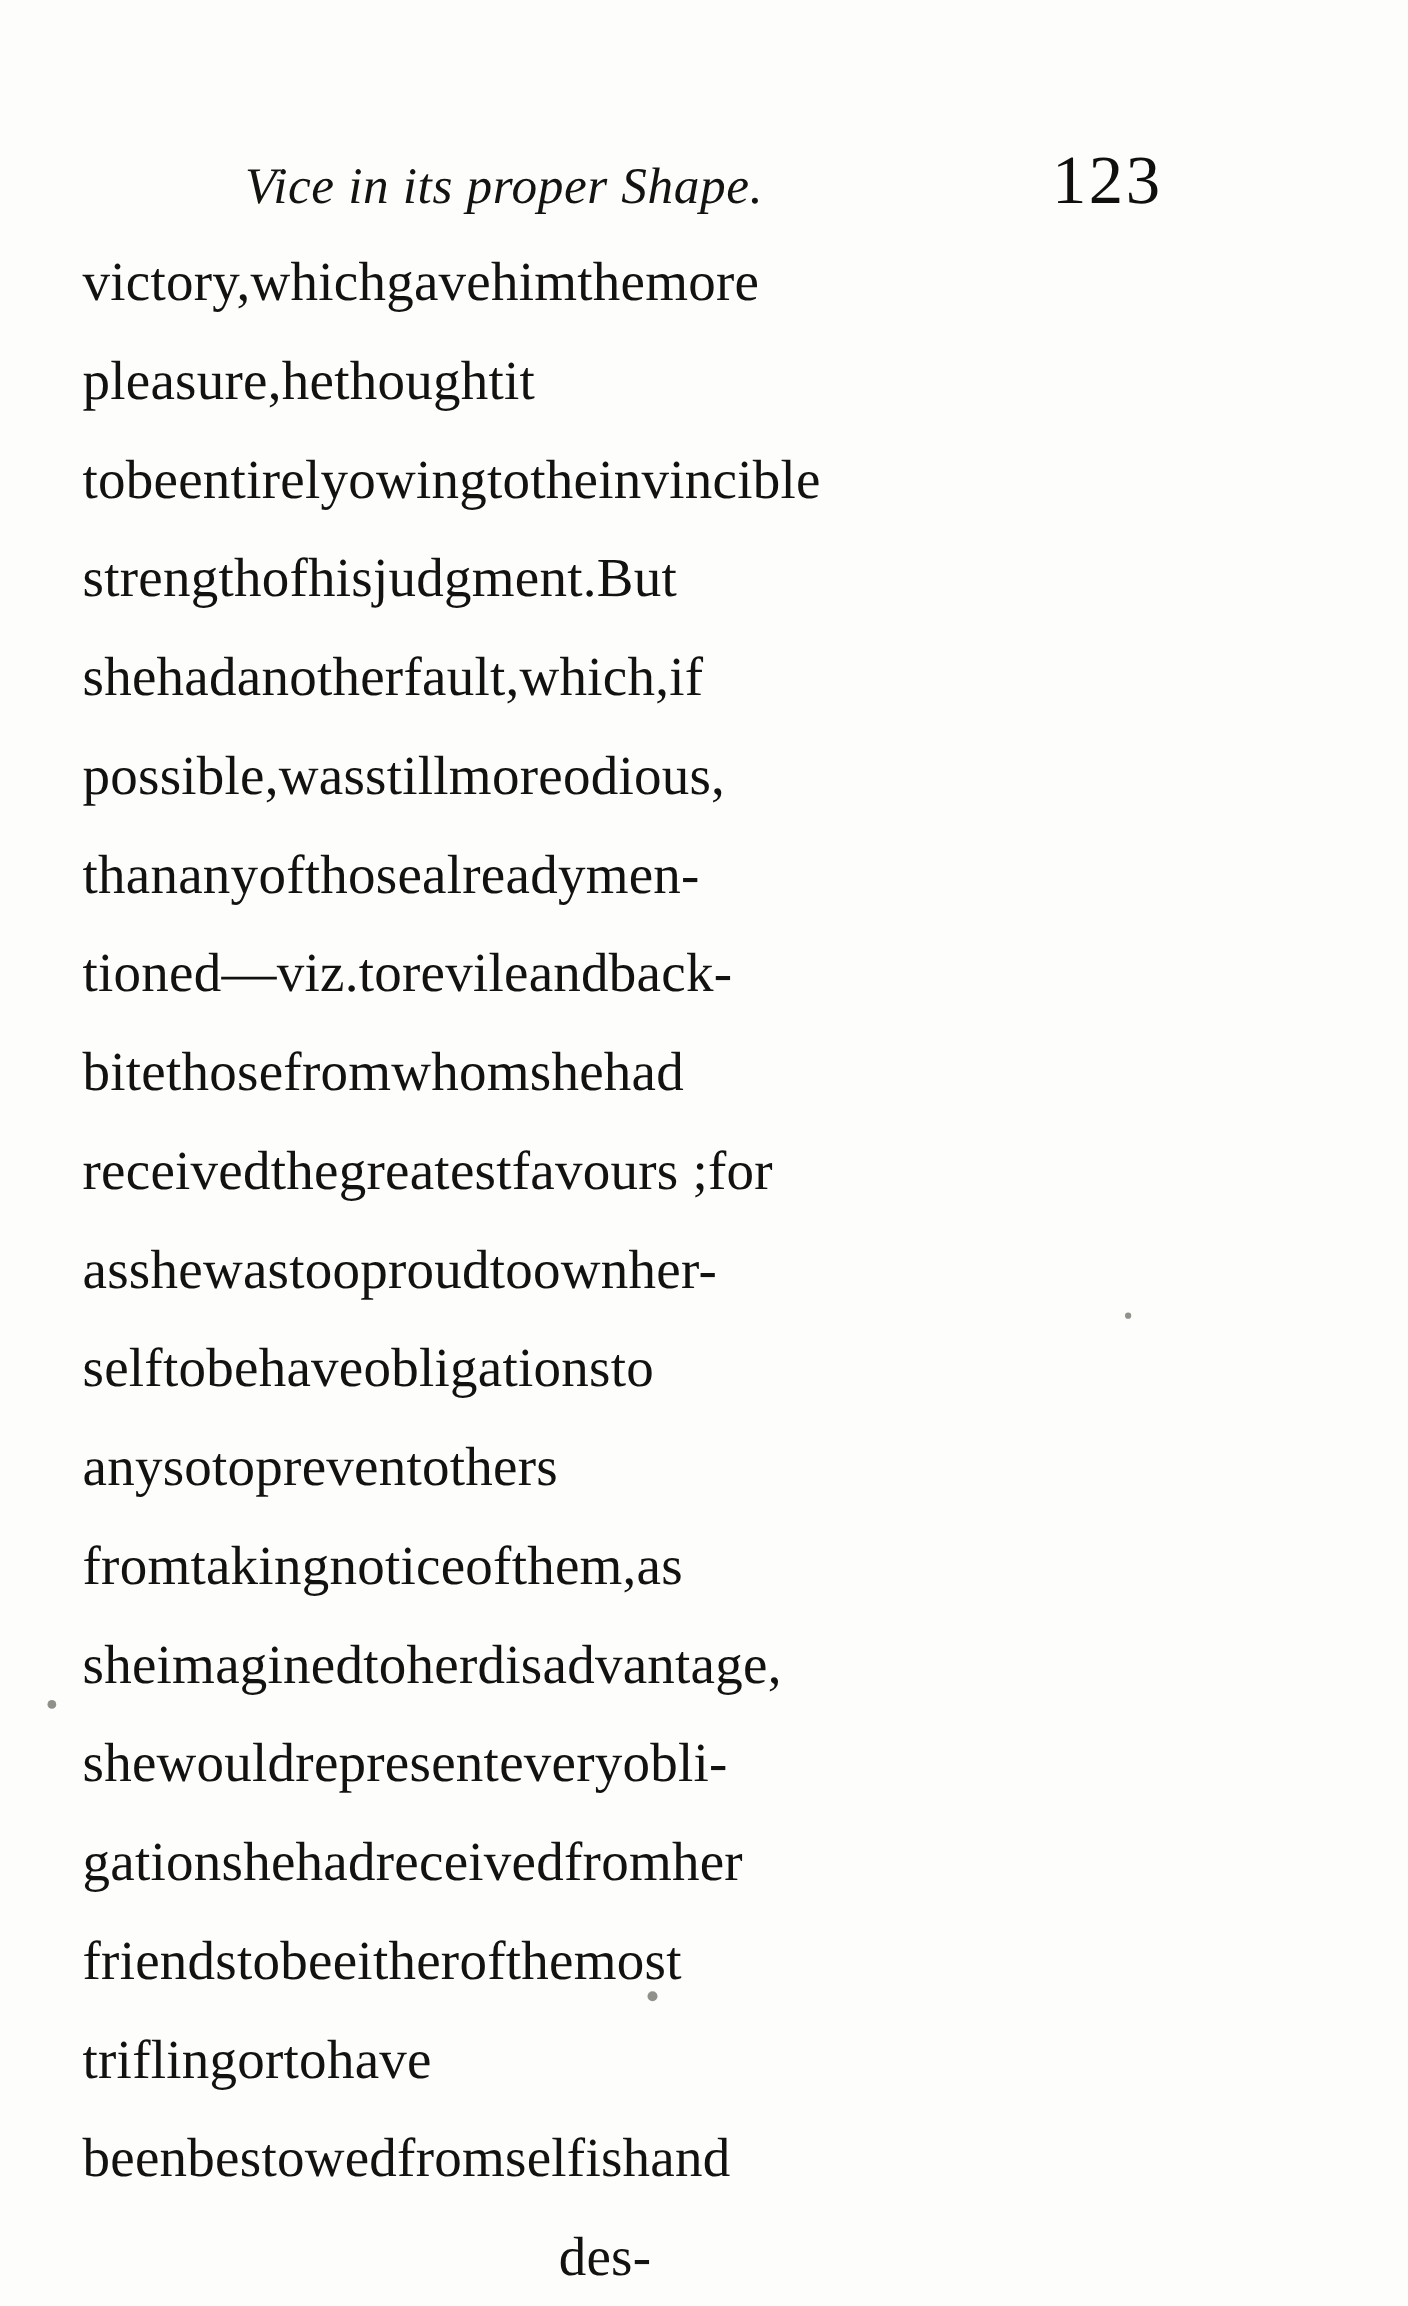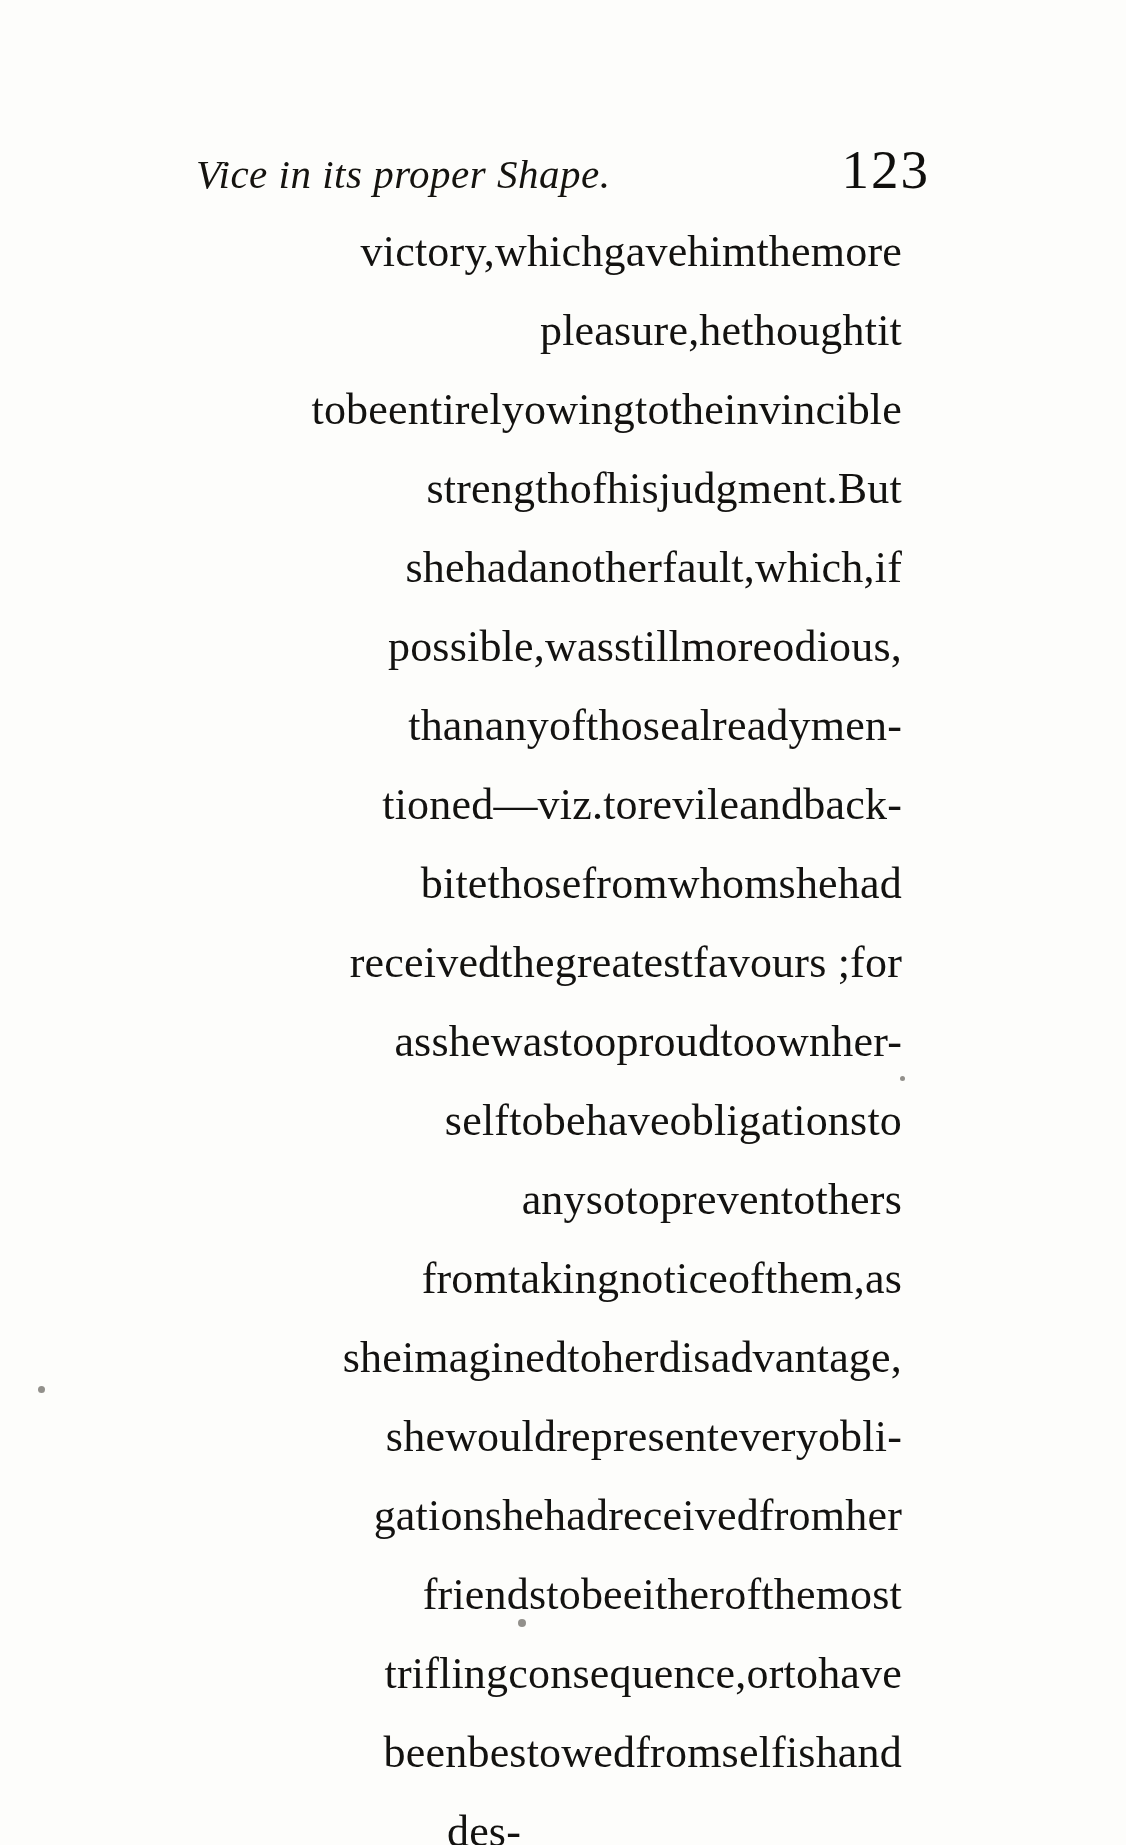--- a/index.html
+++ b/index.html
@@ -15,21 +15,20 @@
     overflow: hidden;
     font-family: "Liberation Serif", "DejaVu Serif", serif;
     color: #131210;
   }
   .page-inner {
     position: absolute;
     left: 0;
     top: 0;
     width: 1126px;
     height: 1791px;
-    margin-top: 26px;
   }
 
   
   .running-head {
     position: absolute;
     left: 196px;
     top: 112px;
     width: 740px;
     display: flex;
     align-items: baseline;
@@ -61,21 +60,21 @@
     display: flex;
     font-size: 44px;
     line-height: 79px;
     height: 79px;
     color: #131210;
     white-space: nowrap;
     letter-spacing: 0.2px;
   }
   
   .ln.just {
-    justify-content: flex-end;
+    justify-content: flex-start;
   }
   .ln.right {
     justify-content: center;
   }
   .ln .w {
     display: inline-block;
   }
 
   
   .ln, .head-title, .head-folio {
@@ -236,21 +235,20 @@
           <span class="w">friends</span>
           <span class="w">to</span>
           <span class="w">be</span>
           <span class="w">either</span>
           <span class="w">of</span>
           <span class="w">the</span>
           <span class="w">most</span>
         </div>
         <div class="ln just">
           <span class="w">trifling</span>
-          <span class="w">consequence,</span>
           <span class="w">or</span>
           <span class="w">to</span>
           <span class="w">have</span>
         </div>
         <div class="ln just">
           <span class="w">been</span>
           <span class="w">bestowed</span>
           <span class="w">from</span>
           <span class="w">selfish</span>
           <span class="w">and</span>

